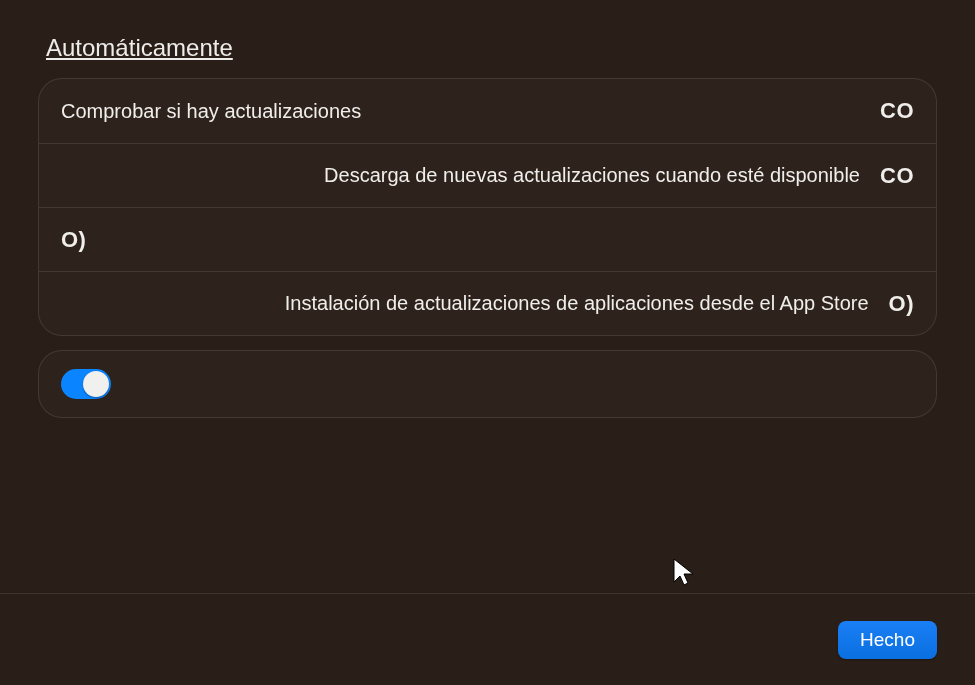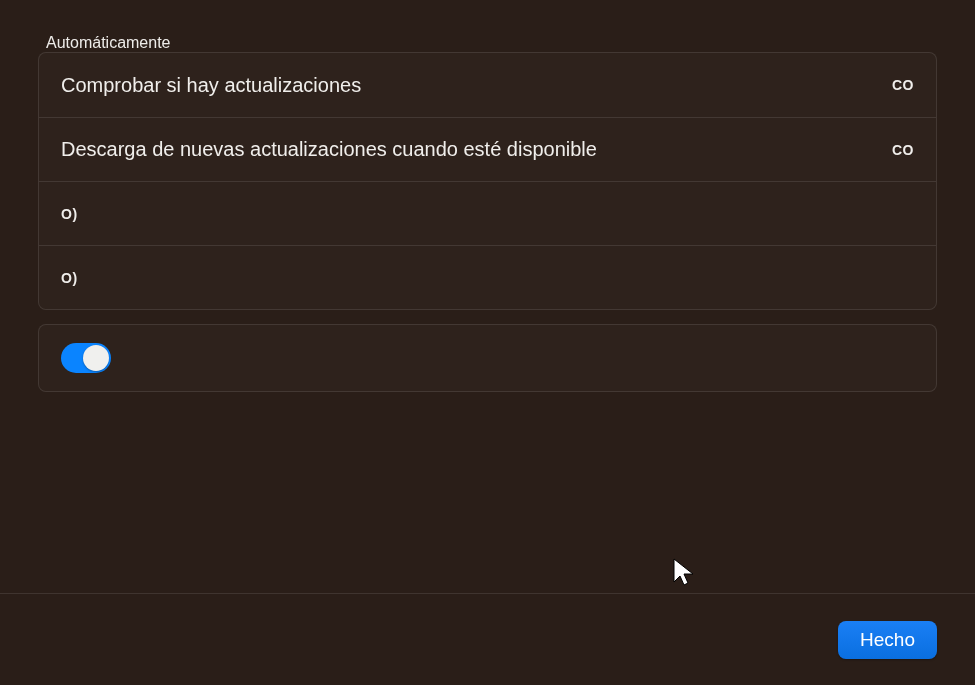--- a/index.html
+++ b/index.html
@@ -10,50 +10,53 @@
     color: #f2f2f0;
     font-size: 20px;
     position: relative;
     border-radius: 18px;
     overflow: hidden;
   }
   .panel {
     padding: 34px 38px 0 38px;
   }
   .section-title {
-    font-size: 16px;
+    font-size: 24px;
     font-weight: 400;
     color: #eeece9;
+    margin-bottom: 16px;
     padding-left: 8px;
+    text-decoration: underline;
   }
   .group {
     border: 1px solid rgba(255,255,255,0.10);
-    border-radius: 8px;
+    border-radius: 24px;
     background: rgba(255,255,255,0.02);
     overflow: hidden;
     margin-bottom: 14px;
   }
   .row {
     display: flex;
     align-items: center;
     justify-content: space-between;
     padding: 18px 22px;
     min-height: 64px;
   }
   .group .row + .row {
     border-top: 1px solid rgba(255,255,255,0.10);
+    text-align: right;
   }
   .row-label {
     font-size: 20px;
     color: #f0eeeb;
     flex: 1;
     padding-right: 20px;
   }
   .row-value-text {
-    font-size: 14px;
+    font-size: 22px;
     font-weight: 600;
     color: #f0eeeb;
     letter-spacing: 0.5px;
   }
   .toggle {
     width: 50px;
     height: 30px;
     border-radius: 15px;
     position: relative;
     cursor: pointer;
@@ -121,20 +124,21 @@
     <div class="row">
       <div class="row-label">Descarga de nuevas actualizaciones cuando esté disponible</div>
       <div class="row-value-text">CO</div>
     </div>
 
     <div class="row">
       <div class="row-value-text">O)</div>
     </div>
 
     <div class="row">
+      <div class="row-label">Instalación de actualizaciones de aplicaciones desde el App Store</div>
       <div class="row-value-text">O)</div>
     </div>
 
   </div>
 
   <div class="group">
     <div class="row">
       <div class="toggle on">
         <div class="knob"></div>
       </div>

